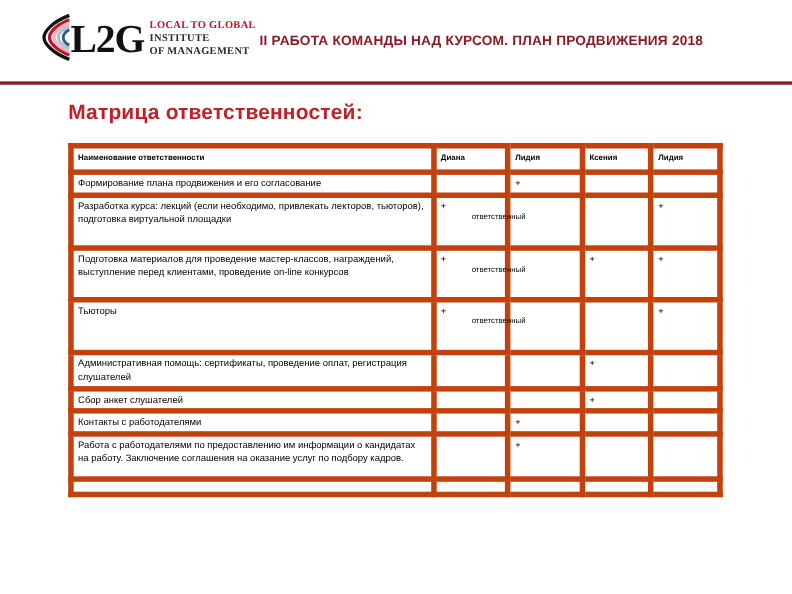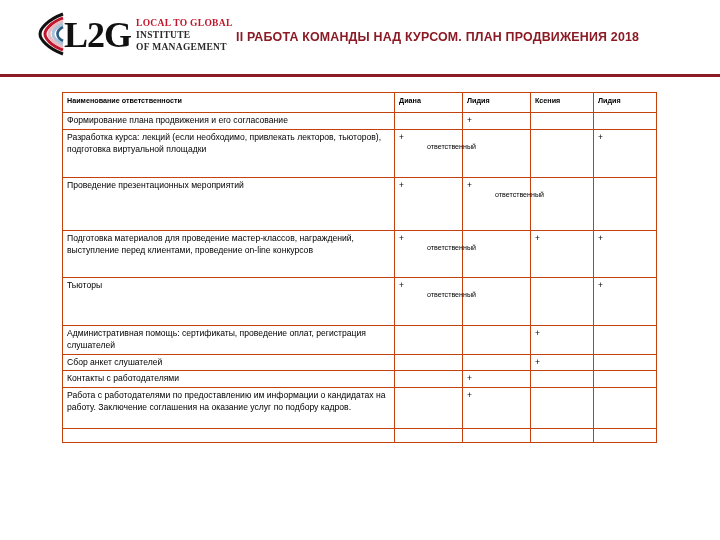--- a/index.html
+++ b/index.html
@@ -94,21 +94,21 @@
 
   
   table.matrix {
     border-collapse: collapse;
     width: 595px;
     table-layout: fixed;
     font-size: 8.3px;
     color: #000000;
   }
   table.matrix td, table.matrix th {
-    border: 1px solid #c2410c;
+    border: 5px solid #c2410c;
     vertical-align: top;
     padding: 2px 3px 2px 4px;
     line-height: 1.38;
     text-align: left;
     font-weight: normal;
   }
   table.matrix thead th {
     font-weight: bold;
     font-size: 7.2px;
     padding-top: 3px;
@@ -158,20 +158,21 @@
       <span class="lw-dark">OF MANAGEMENT</span>
     </span>
   </div>
 
   <div class="header-title">II  РАБОТА КОМАНДЫ НАД КУРСОМ. ПЛАН ПРОДВИЖЕНИЯ 2018</div>
   <div class="header-rule"></div>
 </div>
 
 <div class="slide-body">
 
+  <h1 class="section-title">Матрица ответственностей:</h1>
 
   <table class="matrix">
     <colgroup>
       <col class="col-task">
       <col class="col-person">
       <col class="col-person">
       <col class="col-p3">
       <col class="col-p4">
     </colgroup>
     <thead>
@@ -218,39 +219,20 @@
         <td class="mark">
             <span class="plus"></span>
             <span class="resp"></span>
           </td>
         <td class="mark">
             <span class="plus">+</span>
             <span class="resp"></span>
           </td>
       </tr>
 
-      <tr class="r-h3">
-        <td class="task">Проведение презентационных мероприятий</td>
-        <td class="mark">
-            <span class="plus">+</span>
-            <span class="resp"></span>
-          </td>
-        <td class="mark">
-            <span class="plus">+</span>
-            <span class="resp">ответственный</span>
-          </td>
-        <td class="mark">
-            <span class="plus"></span>
-            <span class="resp"></span>
-          </td>
-        <td class="mark">
-            <span class="plus"></span>
-            <span class="resp"></span>
-          </td>
-      </tr>
 
       <tr class="r-h4">
         <td class="task">Подготовка материалов для проведение мастер-классов, награждений, выступление перед клиентами, проведение on-line конкурсов</td>
         <td class="mark">
             <span class="plus">+</span>
             <span class="resp">ответственный</span>
           </td>
         <td class="mark">
             <span class="plus"></span>
             <span class="resp"></span>

